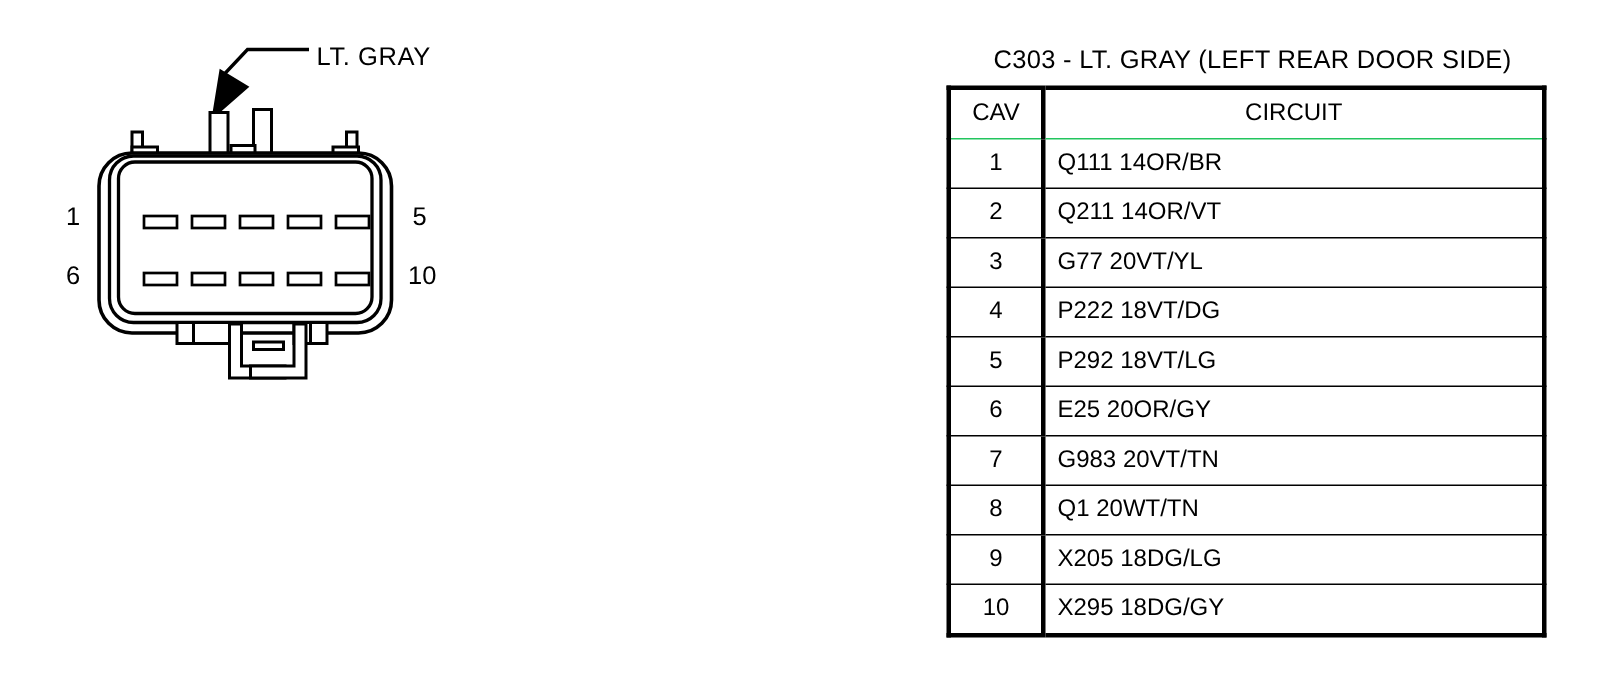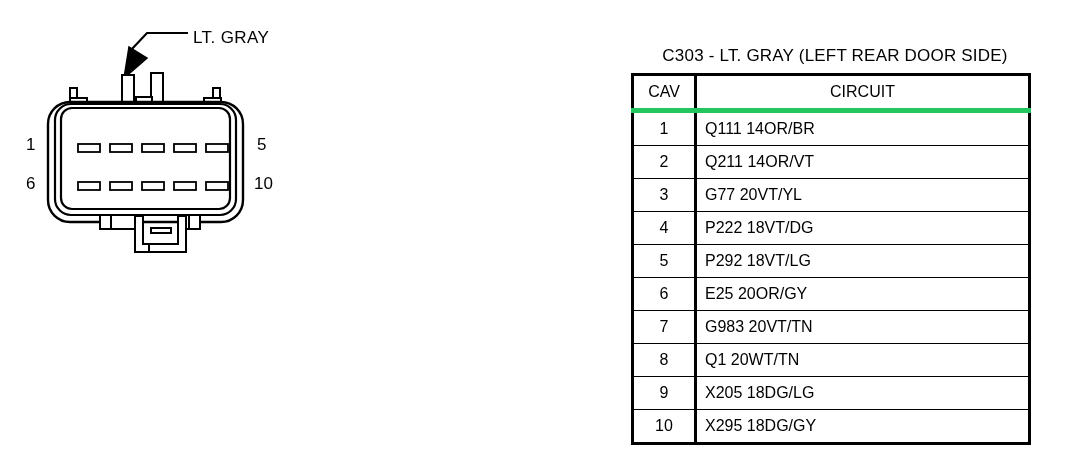--- a/index.html
+++ b/index.html
@@ -12,21 +12,21 @@
     height: 450px;
     position: relative;
     overflow: hidden;
     font-family: "Liberation Sans", sans-serif;
     color: #000000;
   }
 
   
   #connector-panel {
     position: absolute;
-    left: 0;
+    left: 18px;
     top: 0;
     width: 330px;
     height: 388px;
   }
 
   #connector-svg {
     position: absolute;
     left: 0;
     top: 0;
   }
@@ -60,21 +60,21 @@
     font-size: 26px;
     font-weight: bold;
     letter-spacing: 0.5px;
     font-family: "Liberation Sans", sans-serif;
   }
 
   
   #table-panel {
     position: absolute;
     left: 631px;
-    top: 46px;
+    top: 30px;
     width: 408px;
   }
 
   #table-title {
     text-align: center;
     font-size: 17px;
     letter-spacing: 0.2px;
     white-space: nowrap;
     margin-bottom: 7px;
     font-family: "Liberation Sans", sans-serif;
@@ -96,21 +96,21 @@
   #circuit-table .cav-cell {
     width: 60px;
     text-align: center;
     border-right: 3px solid #000;
   }
   #circuit-table .circuit-cell {
     text-align: left;
     padding-left: 8px;
   }
   #circuit-table thead td {
-    border-bottom: 5px solid #22c55e;
+    border-bottom: 1px solid #22c55e;
     border-radius: 16px;
   }
   #circuit-table thead .circuit-cell {
     text-align: center;
     padding-left: 0;
   }
 </style>
 </head>
 <body>
 

